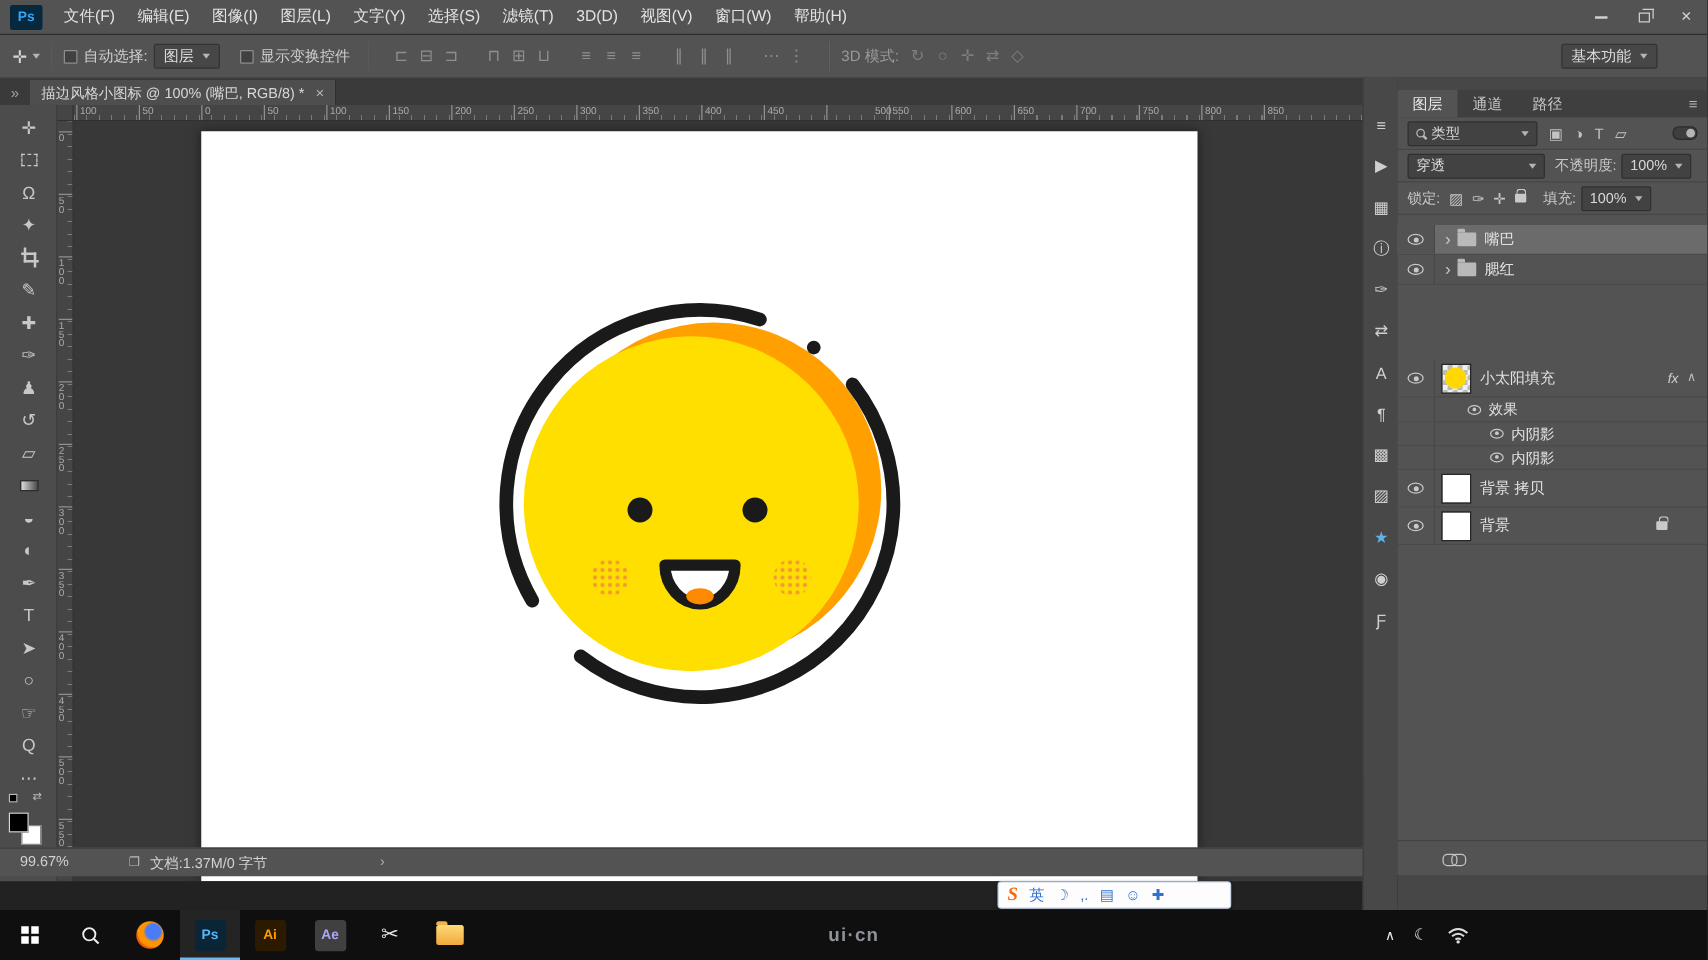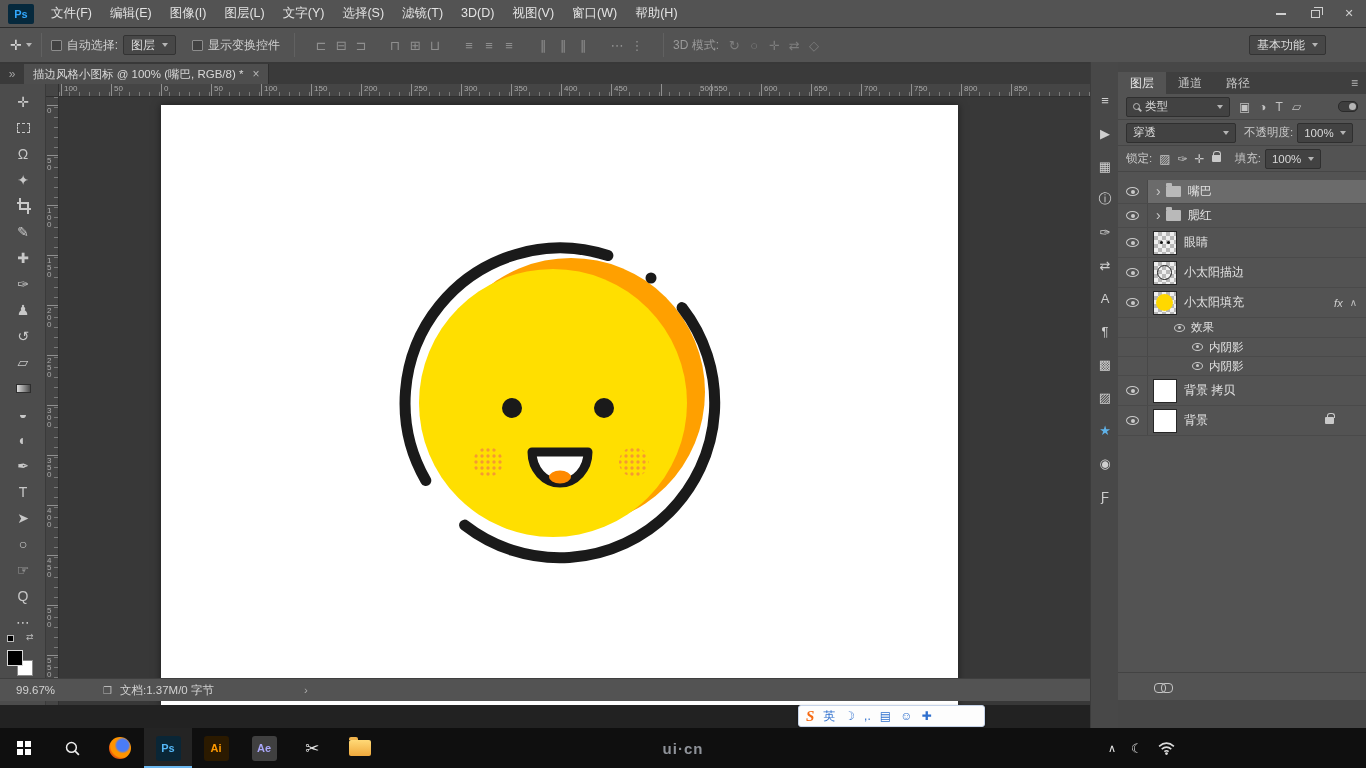--- a/index.html
+++ b/index.html
@@ -522,34 +522,20 @@
         <span class="lname">嘴巴</span>
       </div>
       <div class="lrow" style="top:110px;height:24px">
         <span class="eye-cell">
             <span class="eye"></span>
           </span>
         <span class="grp-arrow">›</span>
         <span class="folder"></span>
         <span class="lname">腮红</span>
       </div>
-      <div class="lrow" style="top:134px;height:30px">
-        <span class="eye-cell">
-            <span class="eye"></span>
-          </span>
-        <span class="thumb checker th-eyes"></span>
-        <span class="lname">眼睛</span>
-      </div>
-      <div class="lrow" style="top:164px;height:30px">
-        <span class="eye-cell">
-            <span class="eye"></span>
-          </span>
-        <span class="thumb checker th-ring"></span>
-        <span class="lname">小太阳描边</span>
-      </div>
       <div class="lrow" style="top:194px;height:30px">
         <span class="eye-cell">
             <span class="eye"></span>
           </span>
         <span class="thumb checker th-sun"></span>
         <span class="lname">小太阳填充</span>
         <span class="fx-label">fx</span>
         <span class="fx-chev">∧</span>
       </div>
       <div class="lrow" style="top:224px;height:20px">

